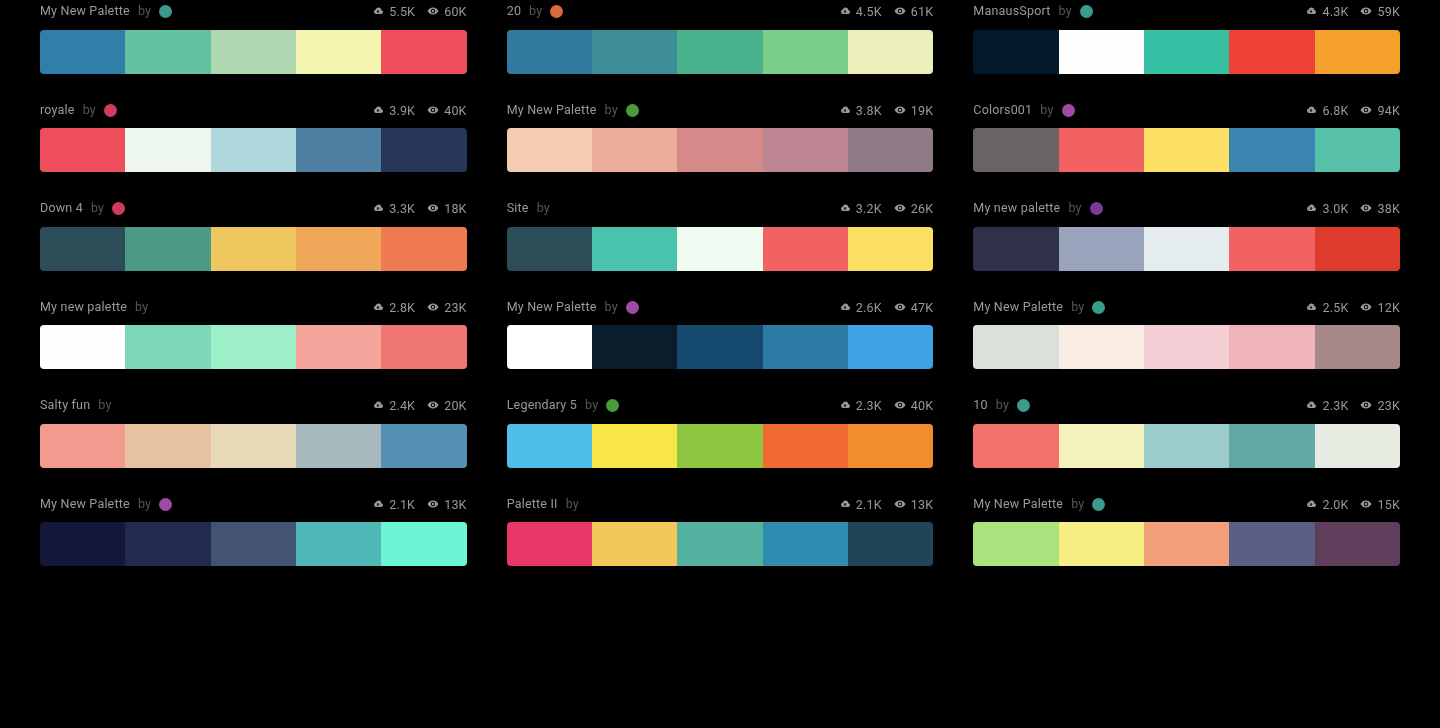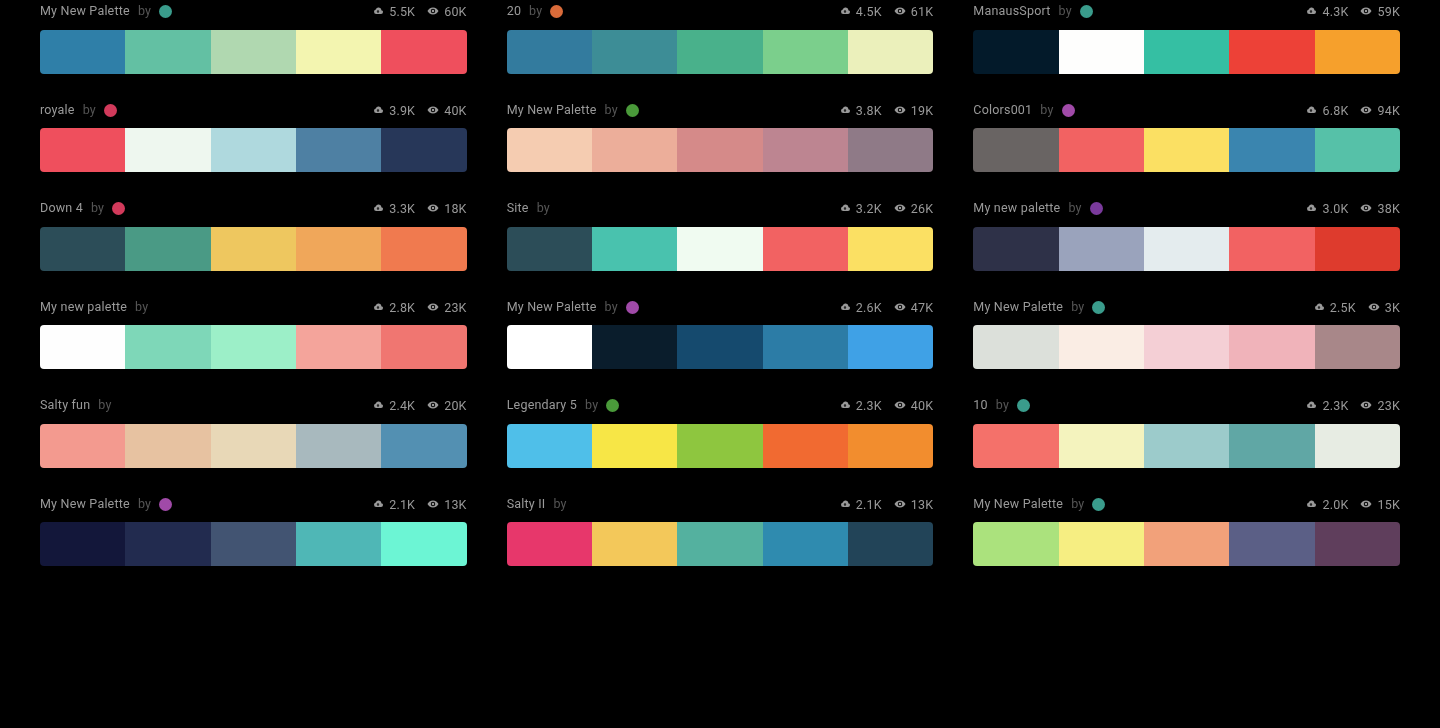--- a/index.html
+++ b/index.html
@@ -416,21 +416,21 @@
           <span class="stat">
             <span><svg class="icon" viewBox="0 0 24 24" fill="currentColor">
                 <path d="M19 11.2c0-.1 0-.3 0-.4A5.8 5.8 0 0 0 7.6 9.2 4.5 4.5 0 0 0 4 13.5 4.5 4.5 0 0 0 8.5 18H18a4 4 0 0 0 4-4c0-1.6-1.2-3-3-2.8zM12 10l3 3h-2v3h-2v-3H9l3-3z"></path>
               </svg></span>
             <span>2.5K</span>
           </span>
           <span class="stat">
             <span><svg class="icon" viewBox="0 0 24 24" fill="currentColor">
                 <path d="M12 5c-5 0-9.3 3.1-11 7 1.7 3.9 6 7 11 7s9.3-3.1 11-7c-1.7-3.9-6-7-11-7zm0 11.5A4.5 4.5 0 1 1 16.5 12 4.5 4.5 0 0 1 12 16.5zm0-7A2.5 2.5 0 1 0 14.5 12 2.5 2.5 0 0 0 12 9.5z"></path>
               </svg></span>
-            <span>3K</span>
+            <span>12K</span>
           </span>
         </div>
       </div>
       <div class="swatches">
         <div class="swatch" style="background: rgb(220, 224, 218);"></div>
         <div class="swatch" style="background: rgb(250, 237, 228);"></div>
         <div class="swatch" style="background: rgb(244, 207, 213);"></div>
         <div class="swatch" style="background: rgb(240, 179, 186);"></div>
         <div class="swatch" style="background: rgb(168, 135, 137);"></div>
       </div>
@@ -550,21 +550,21 @@
         <div class="swatch" style="background: rgb(19, 23, 58);"></div>
         <div class="swatch" style="background: rgb(34, 43, 79);"></div>
         <div class="swatch" style="background: rgb(66, 84, 114);"></div>
         <div class="swatch" style="background: rgb(79, 183, 182);"></div>
         <div class="swatch" style="background: rgb(108, 245, 212);"></div>
       </div>
     </div>
     <div class="card">
       <div class="card-header">
         <div class="header-left">
-          <a class="card-title">Salty II</a>
+          <a class="card-title">Palette II</a>
           <span class="card-by">by</span>
         </div>
         <div class="header-right">
           <span class="stat">
             <span><svg class="icon" viewBox="0 0 24 24" fill="currentColor">
                 <path d="M19 11.2c0-.1 0-.3 0-.4A5.8 5.8 0 0 0 7.6 9.2 4.5 4.5 0 0 0 4 13.5 4.5 4.5 0 0 0 8.5 18H18a4 4 0 0 0 4-4c0-1.6-1.2-3-3-2.8zM12 10l3 3h-2v3h-2v-3H9l3-3z"></path>
               </svg></span>
             <span>2.1K</span>
           </span>
           <span class="stat">

